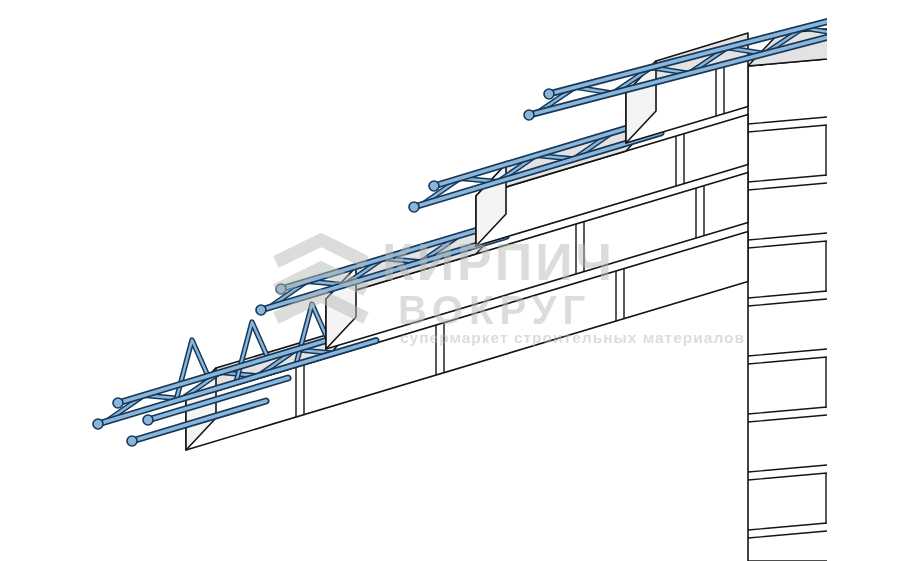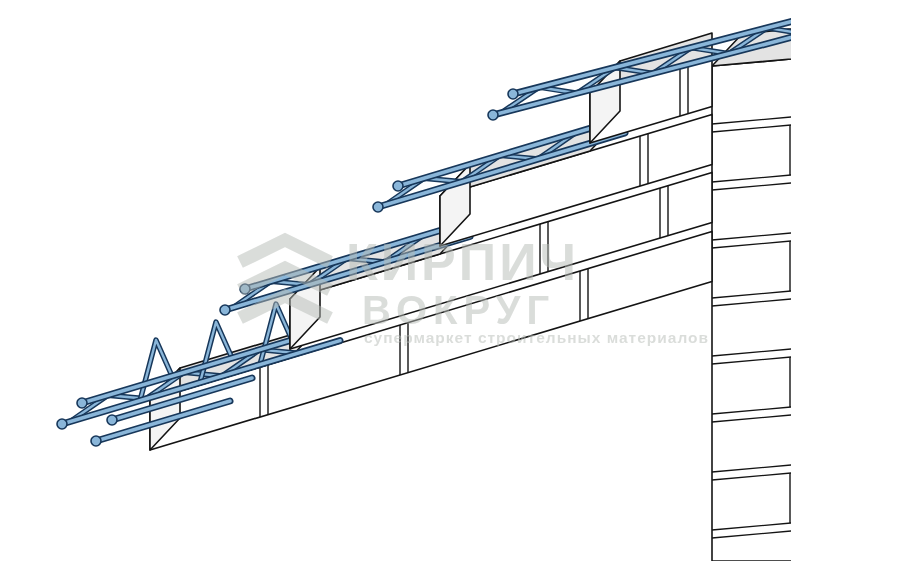--- a/index.html
+++ b/index.html
@@ -1,17 +1,17 @@
 <!DOCTYPE html>
 <html style="--background: #ffffff; --line: #141414; --brick-front: #ffffff; --brick-top: #e3e3e3; --brick-end: #f4f4f4; --wire-core: #8ab6d9; --wire-outline: #17375a; --watermark: #b7bcb7;"><head>
 <meta charset="utf-8">
 <style>
   html,body{margin:0;padding:0;background:#fff;}
   .stage{position:relative;width:791px;height:561px;background:var(--background,#fff);overflow:hidden;
-         font-family:"Liberation Sans",sans-serif;}
+         font-family:"Liberation Sans",sans-serif;padding-left:36px;}
   svg{display:block;width:905px;height:561px;}
 
   .edge{stroke:var(--line,#141414);stroke-width:1.6;stroke-linejoin:round;}
   .face-front{fill:var(--brick-front,#fff);}
   .face-top{fill:var(--brick-top,#e3e3e3);}
   .face-end{fill:var(--brick-end,#f4f4f4);}
   .jline{stroke:var(--line,#141414);stroke-width:1.4;fill:none;}
 
   .wire-out{stroke:var(--wire-outline,#17375a);stroke-width:7;fill:none;stroke-linecap:round;stroke-linejoin:round;}
   .wire-in{stroke:var(--wire-core,#8ab6d9);stroke-width:3.6;fill:none;stroke-linecap:round;stroke-linejoin:round;}

